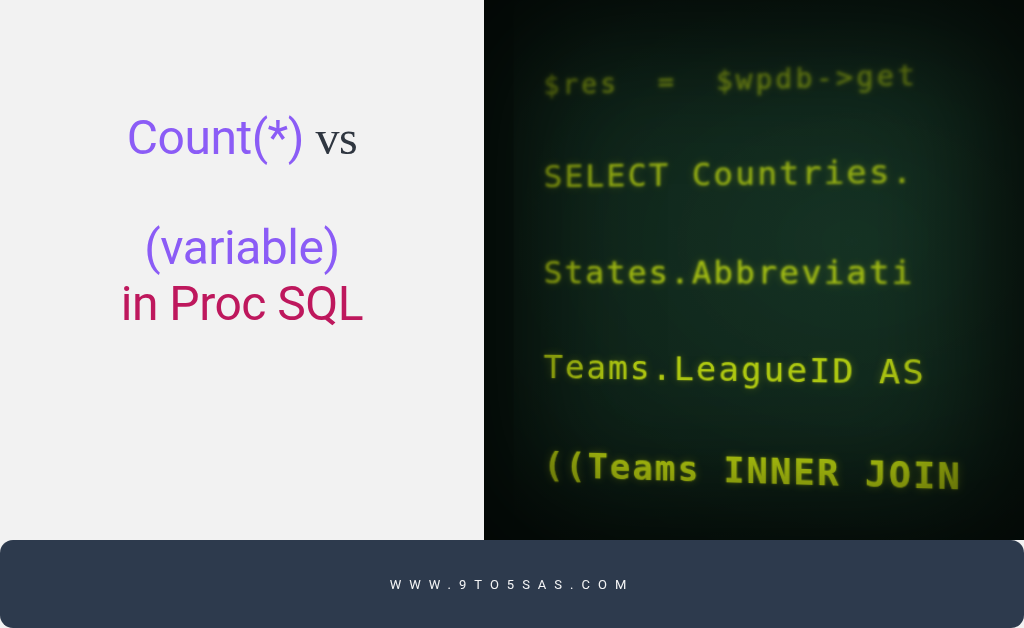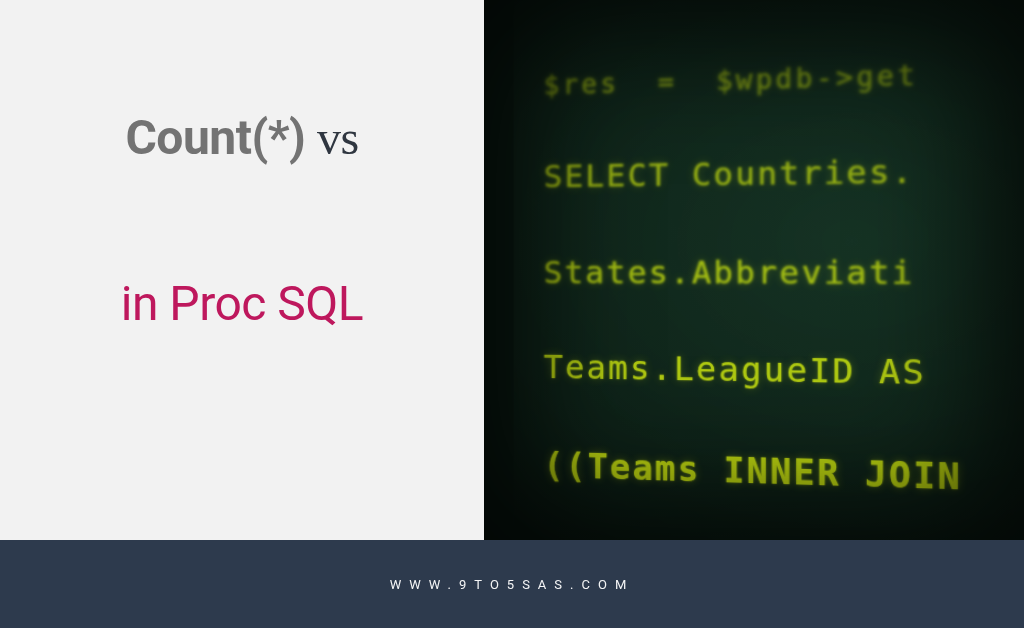--- a/index.html
+++ b/index.html
@@ -27,22 +27,22 @@
     }
     .title {
       font-size: 48px;
       line-height: 1.15;
       font-weight: 400;
       color: #2f3640;
       text-align: center;
       letter-spacing: -0.5px;
     }
     .title .hl {
-      color: #737373;
-      font-weight: 700;
+      color: #8b5cf6;
+      font-weight: 400;
     }
     .title .vs {
       color: #2f3640;
       font-weight: 400;
       font-family: Liberation Serif, serif;
     }
     .title .tail {
       color: #be185d;
       font-weight: 400;
     }
@@ -85,40 +85,41 @@
     }
 
     .footer {
       position: absolute;
       left: 0; bottom: 0;
       width: 1024px; height: 88px;
       background: #2d3a4d;
       display: flex;
       align-items: center;
       justify-content: center;
+      border-radius: 13px;
     }
     .footer-text {
       color: #ffffff;
       font-size: 13px;
       letter-spacing: 8px;
       font-weight: 400;
       opacity: .95;
     }
   </style>
 </head>
 <body>
 
 <div class="canvas">
   <div class="main">
 
     <div class="left">
       <h1 class="title">
         <span class="hl">Count(*)</span><span class="vs"> vs </span><br>
         <br>
-        <br>
+        <span class="hl">(variable)</span><br>
         <span class="tail">in Proc SQL</span>
       </h1>
     </div>
 
     <div class="right">
       <div class="code-screen">
 <span class="code-line l1">$res  =  $wpdb-&gt;get</span>
 <span class="code-line l2">SELECT Countries.</span>
 <span class="code-line l3">States.Abbreviati</span>
 <span class="code-line l4">Teams.LeagueID AS </span>

